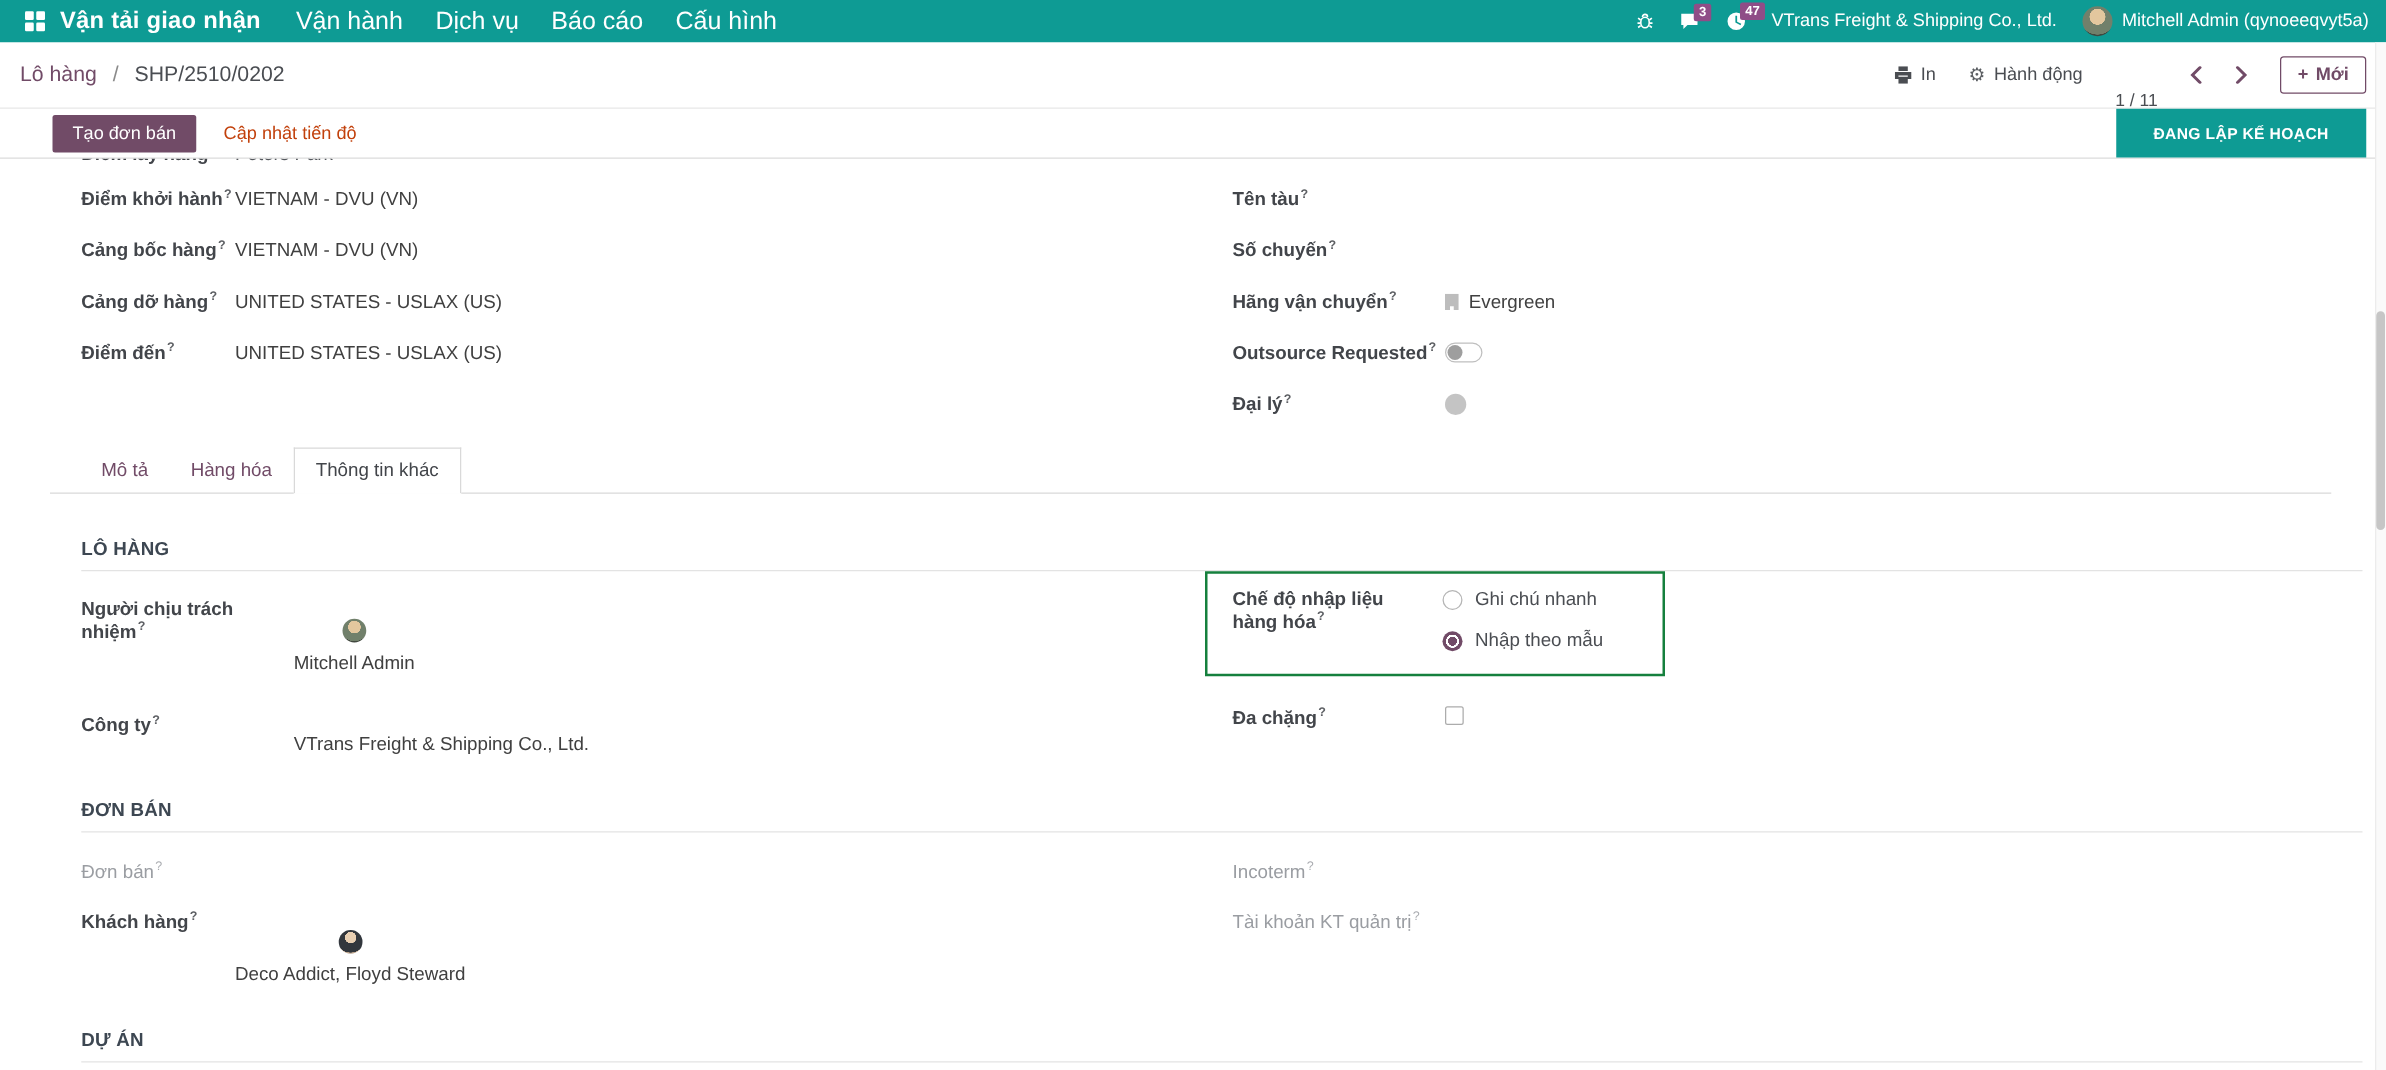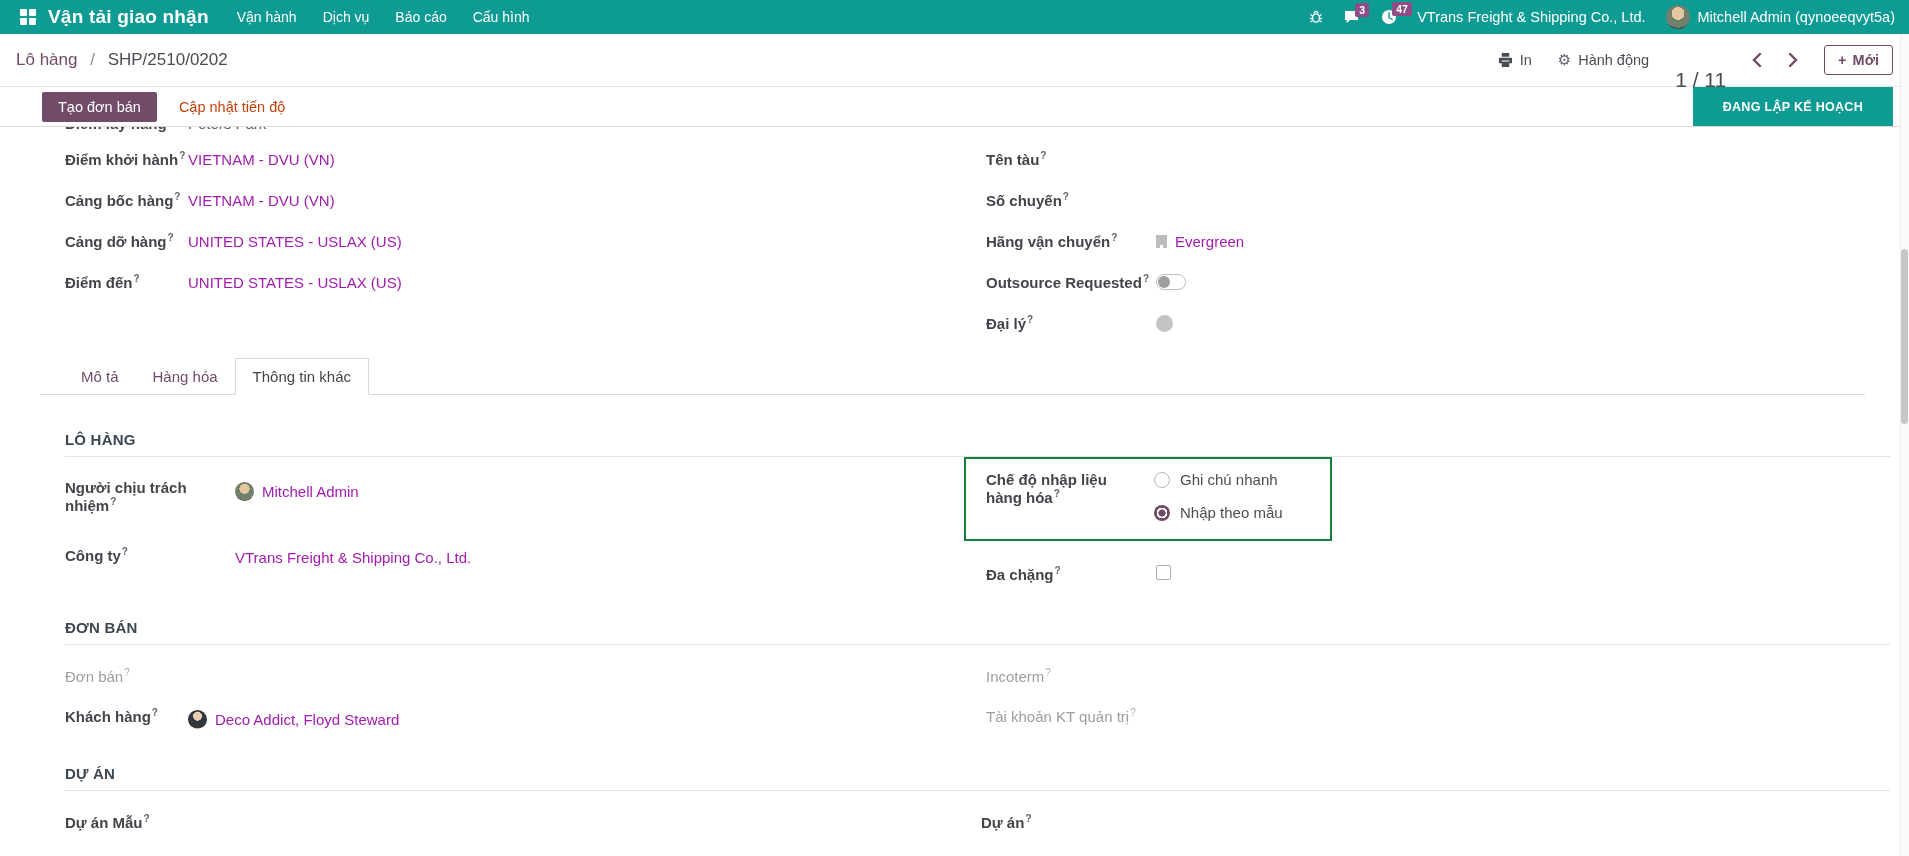--- a/index.html
+++ b/index.html
@@ -7,40 +7,40 @@
               font-family:"Liberation Sans", sans-serif; color:#3c3f44; }
   body { position:relative; }
 
   
   .topbar { height:34px; background:#0E9B94; display:flex; align-items:center;
             padding:0 14px 0 14px; color:#fff; }
   .appgrid { width:16px; height:16px; display:grid; grid-template-columns:7px 7px;
              grid-template-rows:7px 7px; gap:2px; margin:0 12px 0 6px; cursor:pointer; }
   .appgrid span { background:#fff; border-radius:1px; }
   .appname { font-size:19px; font-weight:700; margin-right:28px; letter-spacing:.2px; }
-  .menu-item { font-size:14px; margin-right:26px; cursor:pointer; }
+  .menu-item { font-size:20px; margin-right:26px; cursor:pointer; }
   .tb-right { margin-left:auto; display:flex; align-items:center; gap:20px; }
   .tb-icon { position:relative; display:flex; align-items:center; cursor:pointer; }
   .badge { position:absolute; top:-7px; left:11px; background:#8F4D87; color:#fff;
            font-size:10.5px; font-weight:700; padding:1px 4px; border-radius:2px; line-height:12px; }
   .tb-company { font-size:14.5px; }
   .tb-user { font-size:14.5px; display:flex; align-items:center; gap:8px; }
   .avatar { width:24px; height:24px; border-radius:50%;
             background:radial-gradient(circle at 50% 35%, #e3c79e 0 32%, #71806b 33% 72%, #41483f 73%); }
 
   
   .cp-row { height:52px; display:flex; align-items:center; padding:0 16px; background:#fff;gap:11px; }
   .crumb { font-size:17px; }
   .crumb .parent { color:#714B67; cursor:pointer; }
   .crumb .sep { color:#8a8a8a; margin:0 8px; font-weight:400; }
   .crumb .current { color:#4a4d52; }
   .cp-right { margin-left:auto; display:flex; align-items:center; gap:26px; font-size:14.5px; color:#4a4d52; }
   .cp-btn { display:flex; align-items:center; gap:7px; cursor:pointer; }
   .gear { font-family:"DejaVu Sans", sans-serif; font-size:15px; color:#5c5f63; }
-  .pager { font-size:21px; color:#4a4d52;margin-top:40px; }
+  .pager { font-size:14px; color:#4a4d52;margin-top:40px; }
   .chev { cursor:pointer; display:flex; }
   .new-btn { border:1px solid #714B67; color:#714B67; background:#fff; font-size:14.5px;
              font-weight:700; padding:6px 13px; border-radius:3px; display:flex; gap:6px;
              align-items:center; cursor:pointer; }
 
   
   .statusbar { height:41px; border-top:1px solid #e8e8e8; border-bottom:1px solid #dcdcdc;
                display:flex; align-items:center; padding:0 16px 0 42px; background:#fff; }
   .btn-primary { background:#714B67; color:#fff; border:none; font-size:14.5px;
                  padding:7px 16px; border-radius:2px; cursor:pointer; font-family:inherit; }
@@ -56,21 +56,21 @@
   .clip-top .inner { margin-top:-13px; display:flex; font-size:15px; line-height:20px; color:#55585d; }
   .clip-top .l { width:123px; font-weight:600; color:#42454a; }
 
   .two-col { display:grid; grid-template-columns:1fr 1fr; column-gap:42px; padding-left:25px; }
   .frow { display:flex; align-items:center; min-height:26px; margin-top:15px; }
   .frow.first { margin-top:10px; }
   .lbl { font-size:15px; font-weight:600; color:#42454a; flex-shrink:0; }
   .lbl::after { content:"?"; font-size:10px; vertical-align:super; margin-left:1px; opacity:.85; }
   .lbl.muted { color:#9a9da2; font-weight:500; }
   .w123 { width:123px; } .w170 { width:170px; }
-  .val { font-size:15px; color:#a21caf; display:flex; align-items:center; gap:8px; }
+  .val { font-size:15px; color:#404040; display:flex; align-items:center; gap:8px; }
   .avatar-s { width:19px; height:19px; border-radius:50%; flex-shrink:0;
               background:radial-gradient(circle at 50% 35%, #e3c79e 0 32%, #71806b 33% 72%, #41483f 73%); }
   .avatar-deco { background:radial-gradient(circle at 50% 32%, #e8cfb2 0 28%, #32373d 29% 74%, #b9a18a 75%); }
   .toggle { width:30px; height:16px; border:1px solid #bfbfbf; border-radius:9px; background:#fff;
             position:relative; cursor:pointer; }
   .toggle::after { content:""; position:absolute; left:1px; top:1px; width:12px; height:12px;
                    border-radius:50%; background:#9e9e9e; }
   .grey-circle { width:17px; height:17px; border-radius:50%; background:#c4c4c4; cursor:pointer; }
   .checkbox { width:15px; height:15px; border:1px solid #acacac; border-radius:2px; background:#fff; cursor:pointer; }
 
@@ -79,21 +79,21 @@
   .tab { font-size:15px; color:#714B67; padding:9px 17px; cursor:pointer; margin-bottom:0; }
   .tab.first { margin-left:24px; }
   .tab.active { color:#42454a; background:#fff; border:1px solid #d9d9d9; border-bottom:1px solid #fff;
                 margin-bottom:-1px; }
 
   
   .section { margin-top:36px; padding-left:25px; }
   .section-title { font-size:15px; font-weight:700; color:#3d4752; letter-spacing:.2px;
                    padding-bottom:8px; border-bottom:1px solid #e3e3e3; margin-right:-25px; }
   .srow { display:flex; align-items:flex-start; margin-top:22px; }
-  .srow .val { margin-top:3px; }
+  .srow .val { margin-top:16px;flex-direction:column; }
   .radio-stack { display:flex; flex-direction:column; gap:16px; }
   .radio-opt { display:flex; align-items:center; gap:10px; font-size:15px; color:#4a4d52; cursor:pointer; }
   .radio { width:16px; height:16px; border-radius:50%; border:1px solid #b5b5b5; background:#fff; flex-shrink:0; }
   .radio.sel { border:none;
        background:radial-gradient(circle, #714B67 0 3.5px, #fff 3.6px 5.2px, #714B67 5.3px); }
   .red-box { border:2px solid #15803d; padding:12px 20px 18px 20px; margin-left:-22px;
              width:368px; }
   .red-box .srow { margin-top:0; }
 
   

